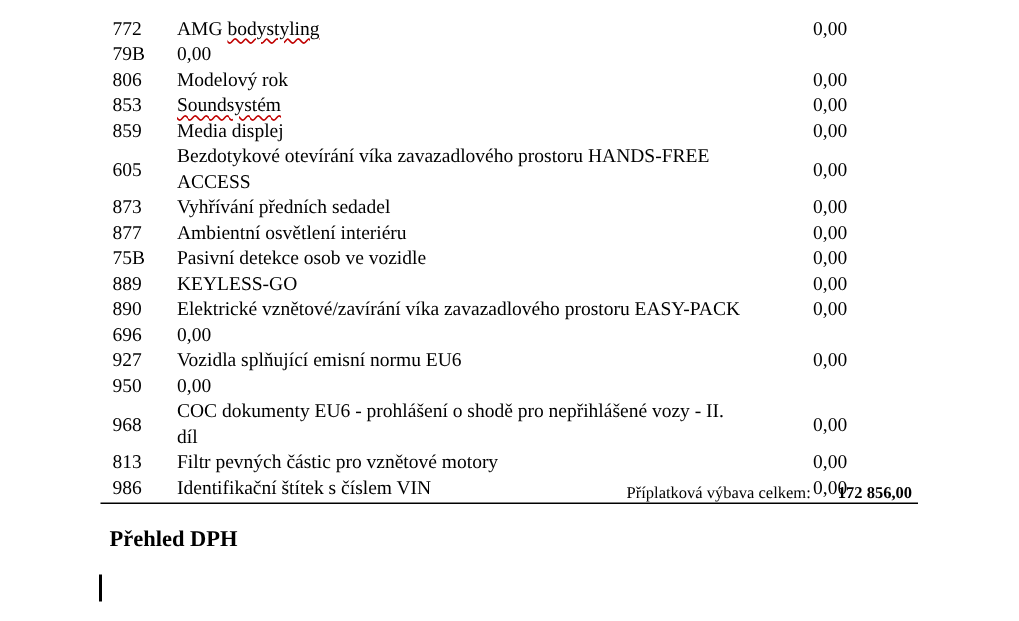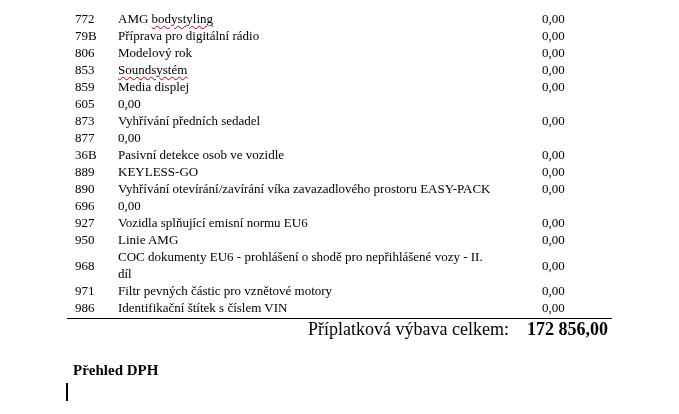--- a/index.html
+++ b/index.html
@@ -61,34 +61,34 @@
     margin-top: 37px;
   }
   .total-row {
     position: absolute;
     left: 67px;
     top: 321px;
     width: 545px;
     display: flex;
     justify-content: flex-end;
     align-items: baseline;
-    font-size: 18px;
+    font-size: 11px;
     line-height: 17px;
   }
   .total-label {
     padding-right: 18px;
   }
   .total-value {
     font-weight: bold;
     padding-right: 4px;
   }
   .section-heading {
     position: absolute;
     left: 73px;
-    top: 361px;
+    top: 351px;
     margin: 0;
     font-size: 15px;
     font-weight: bold;
     line-height: 18px;
   }
   .caret {
     position: absolute;
     left: 66px;
     top: 383px;
     width: 1.5px;
@@ -102,88 +102,89 @@
 <div class="page">
 
   <div class="options-table" id="options-table">
       <div class="row">
         <span class="code">772</span>
         <span class="desc">AMG <span class="spell">bodystyling</span></span>
         <span class="price">0,00</span>
       </div>
       <div class="row">
         <span class="code">79B</span>
-        <span class="desc">Příprava pro digitální rádio</span>
         <span class="price">0,00</span>
       </div>
       <div class="row">
         <span class="code">806</span>
         <span class="desc">Modelový rok</span>
         <span class="price">0,00</span>
       </div>
       <div class="row">
         <span class="code">853</span>
         <span class="desc"><span class="spell">Soundsystém</span></span>
         <span class="price">0,00</span>
       </div>
       <div class="row">
         <span class="code">859</span>
         <span class="desc">Media displej</span>
         <span class="price">0,00</span>
       </div>
       <div class="row">
         <span class="code">605</span>
+        <span class="desc">Bezdotykové otevírání víka zavazadlového prostoru HANDS-FREE
+ACCESS</span>
         <span class="price">0,00</span>
       </div>
       <div class="row">
         <span class="code">873</span>
         <span class="desc">Vyhřívání předních sedadel</span>
         <span class="price">0,00</span>
       </div>
       <div class="row">
         <span class="code">877</span>
-        <span class="price">0,00</span>
-      </div>
-      <div class="row">
-        <span class="code">36B</span>
+        <span class="desc">Ambientní osvětlení interiéru</span>
+        <span class="price">0,00</span>
+      </div>
+      <div class="row">
+        <span class="code">75B</span>
         <span class="desc">Pasivní detekce osob ve vozidle</span>
         <span class="price">0,00</span>
       </div>
       <div class="row">
         <span class="code">889</span>
         <span class="desc">KEYLESS-GO</span>
         <span class="price">0,00</span>
       </div>
       <div class="row">
         <span class="code">890</span>
-        <span class="desc">Vyhřívání otevírání/zavírání víka zavazadlového prostoru EASY-PACK</span>
+        <span class="desc">Elektrické vznětové/zavírání víka zavazadlového prostoru EASY-PACK</span>
         <span class="price">0,00</span>
       </div>
       <div class="row">
         <span class="code">696</span>
         <span class="price">0,00</span>
       </div>
       <div class="row">
         <span class="code">927</span>
         <span class="desc">Vozidla splňující emisní normu EU6</span>
         <span class="price">0,00</span>
       </div>
       <div class="row">
         <span class="code">950</span>
-        <span class="desc">Linie AMG</span>
         <span class="price">0,00</span>
       </div>
       <div class="row">
         <span class="code">968</span>
         <span class="desc">COC dokumenty EU6 - prohlášení o shodě pro nepřihlášené vozy - II.
 díl</span>
         <span class="price">0,00</span>
       </div>
       <div class="row">
-        <span class="code">971</span>
+        <span class="code">813</span>
         <span class="desc">Filtr pevných částic pro vznětové motory</span>
         <span class="price">0,00</span>
       </div>
       <div class="row">
         <span class="code">986</span>
         <span class="desc">Identifikační štítek s číslem VIN</span>
         <span class="price">0,00</span>
       </div>
     </div>
 

